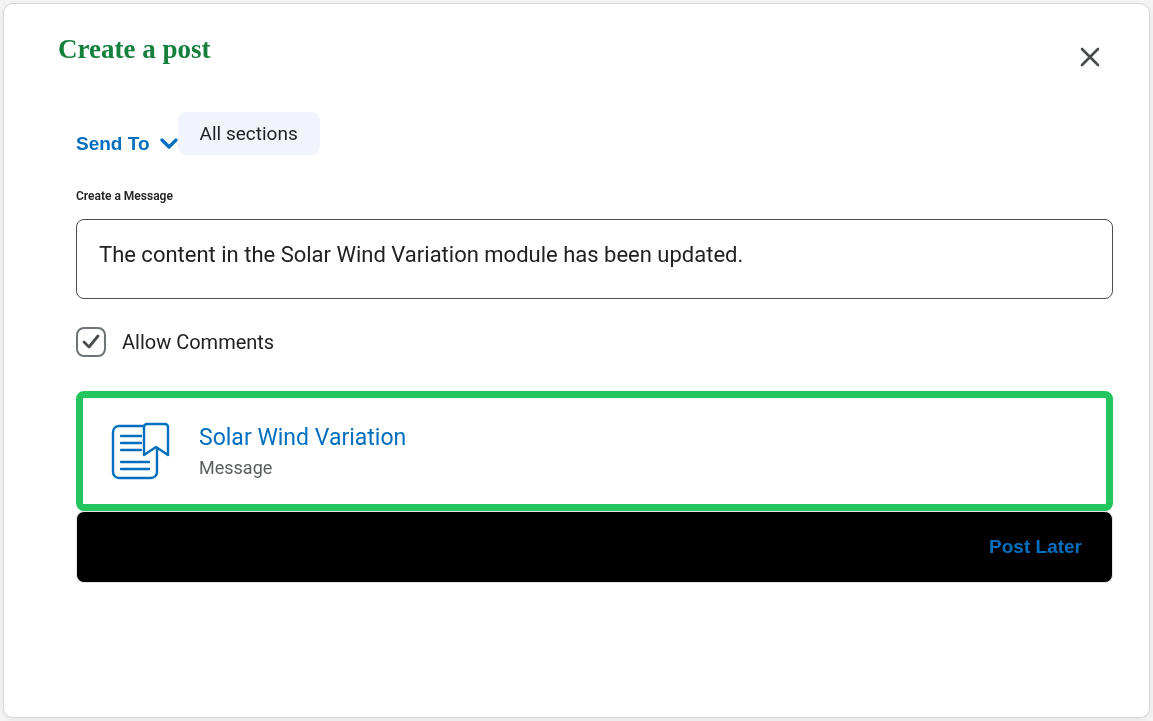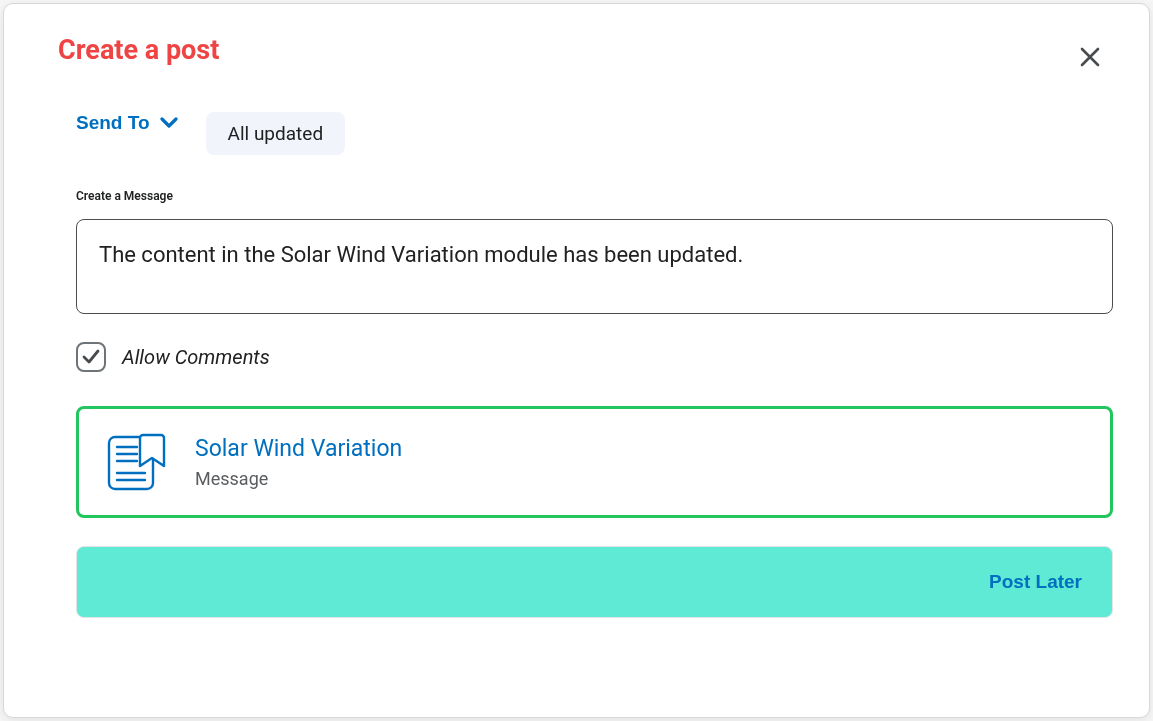--- a/index.html
+++ b/index.html
@@ -25,40 +25,40 @@
     }
     .modal-header {
       display: flex;
       justify-content: space-between;
       align-items: flex-start;
       margin-bottom: 38px;
     }
     .modal-title {
       font-size: 27px;
       font-weight: 700;
-      color: #ef4444;
+      color: #15803d;
       padding-left: 18px;
+      font-family: Liberation Serif, serif;
     }
     .close-btn {
       background: none;
       border: none;
       cursor: pointer;
       padding: 6px;
       margin-top: 6px;
       margin-right: 6px;
     }
     .close-btn svg { display: block; }
     .content-wrap {
       padding-left: 36px;
       padding-right: 0;
     }
     .sendto-row {
       display: flex;
-      align-items: flex-start;
-      gap: 28px;
+      align-items: flex-end;
       margin-bottom: 34px;
     }
     .sendto-btn {
       display: inline-flex;
       align-items: center;
       background: none;
       border: none;
       color: #006fbf;
       font-size: 19px;
       font-weight: 700;
@@ -78,21 +78,21 @@
     .field-label {
       font-size: 12px;
       font-weight: 600;
       color: #202122;
       margin-bottom: 16px;
     }
     .message-box {
       width: 100%;
       border: 1px solid #4e4e4e;
       border-radius: 8px;
-      padding: 22px 22px 46px 22px;
+      padding: 22px 22px 31px 22px;
       font-size: 22px;
       color: #202122;
       margin-bottom: 28px;
     }
     .checkbox-row {
       display: flex;
       align-items: center;
       gap: 16px;
       margin-bottom: 34px;
     }
@@ -103,46 +103,44 @@
       border-radius: 8px;
       display: flex;
       align-items: center;
       justify-content: center;
       cursor: pointer;
     }
     .checkbox-box svg { display: block; }
     .checkbox-label {
       font-size: 20px;
       color: #202122;
-      font-style: italic;
     }
     .attachment-card {
-      border: 3px solid #22c55e;
+      border: 7px solid #22c55e;
       border-radius: 8px;
       padding: 20px 24px;
       display: flex;
       align-items: center;
       gap: 26px;
-      margin-bottom: 28px;
     }
     .attachment-icon svg { display: block; }
     .attachment-title {
       font-size: 23px;
       font-weight: 400;
       color: #006fbf;
       margin-bottom: 6px;
     }
     .attachment-sub {
       font-size: 18px;
       color: #5a5d60;
     }
     .footer-bar {
       border: 1px solid #e4e4e4;
       border-radius: 8px;
-      background: #5eead4;
+      background: #000000;
       padding: 24px 30px;
       display: flex;
       justify-content: flex-end;
       align-items: center;
       gap: 32px;
     }
     .btn-secondary {
       background: none;
       border: none;
       color: #006fbf;
@@ -177,21 +175,21 @@
   <div class="content-wrap">
 
     <div class="sendto-row">
       <button class="sendto-btn">
         <span>Send To</span>
         <svg width="18" height="12" viewBox="0 0 18 12">
           <path d="M2 2 L9 9 L16 2" stroke="#006fbf" stroke-width="3.2" fill="none" stroke-linecap="round" stroke-linejoin="round"></path>
         </svg>
       </button>
       <span class="chip">
-        <span>All updated</span>
+        <span>All sections</span>
       </span>
     </div>
 
     <div class="field-label">Create a Message</div>
 
     <div class="message-box">
       <span>The content in the Solar Wind Variation module has been updated.</span>
     </div>
 
     <div class="checkbox-row">

